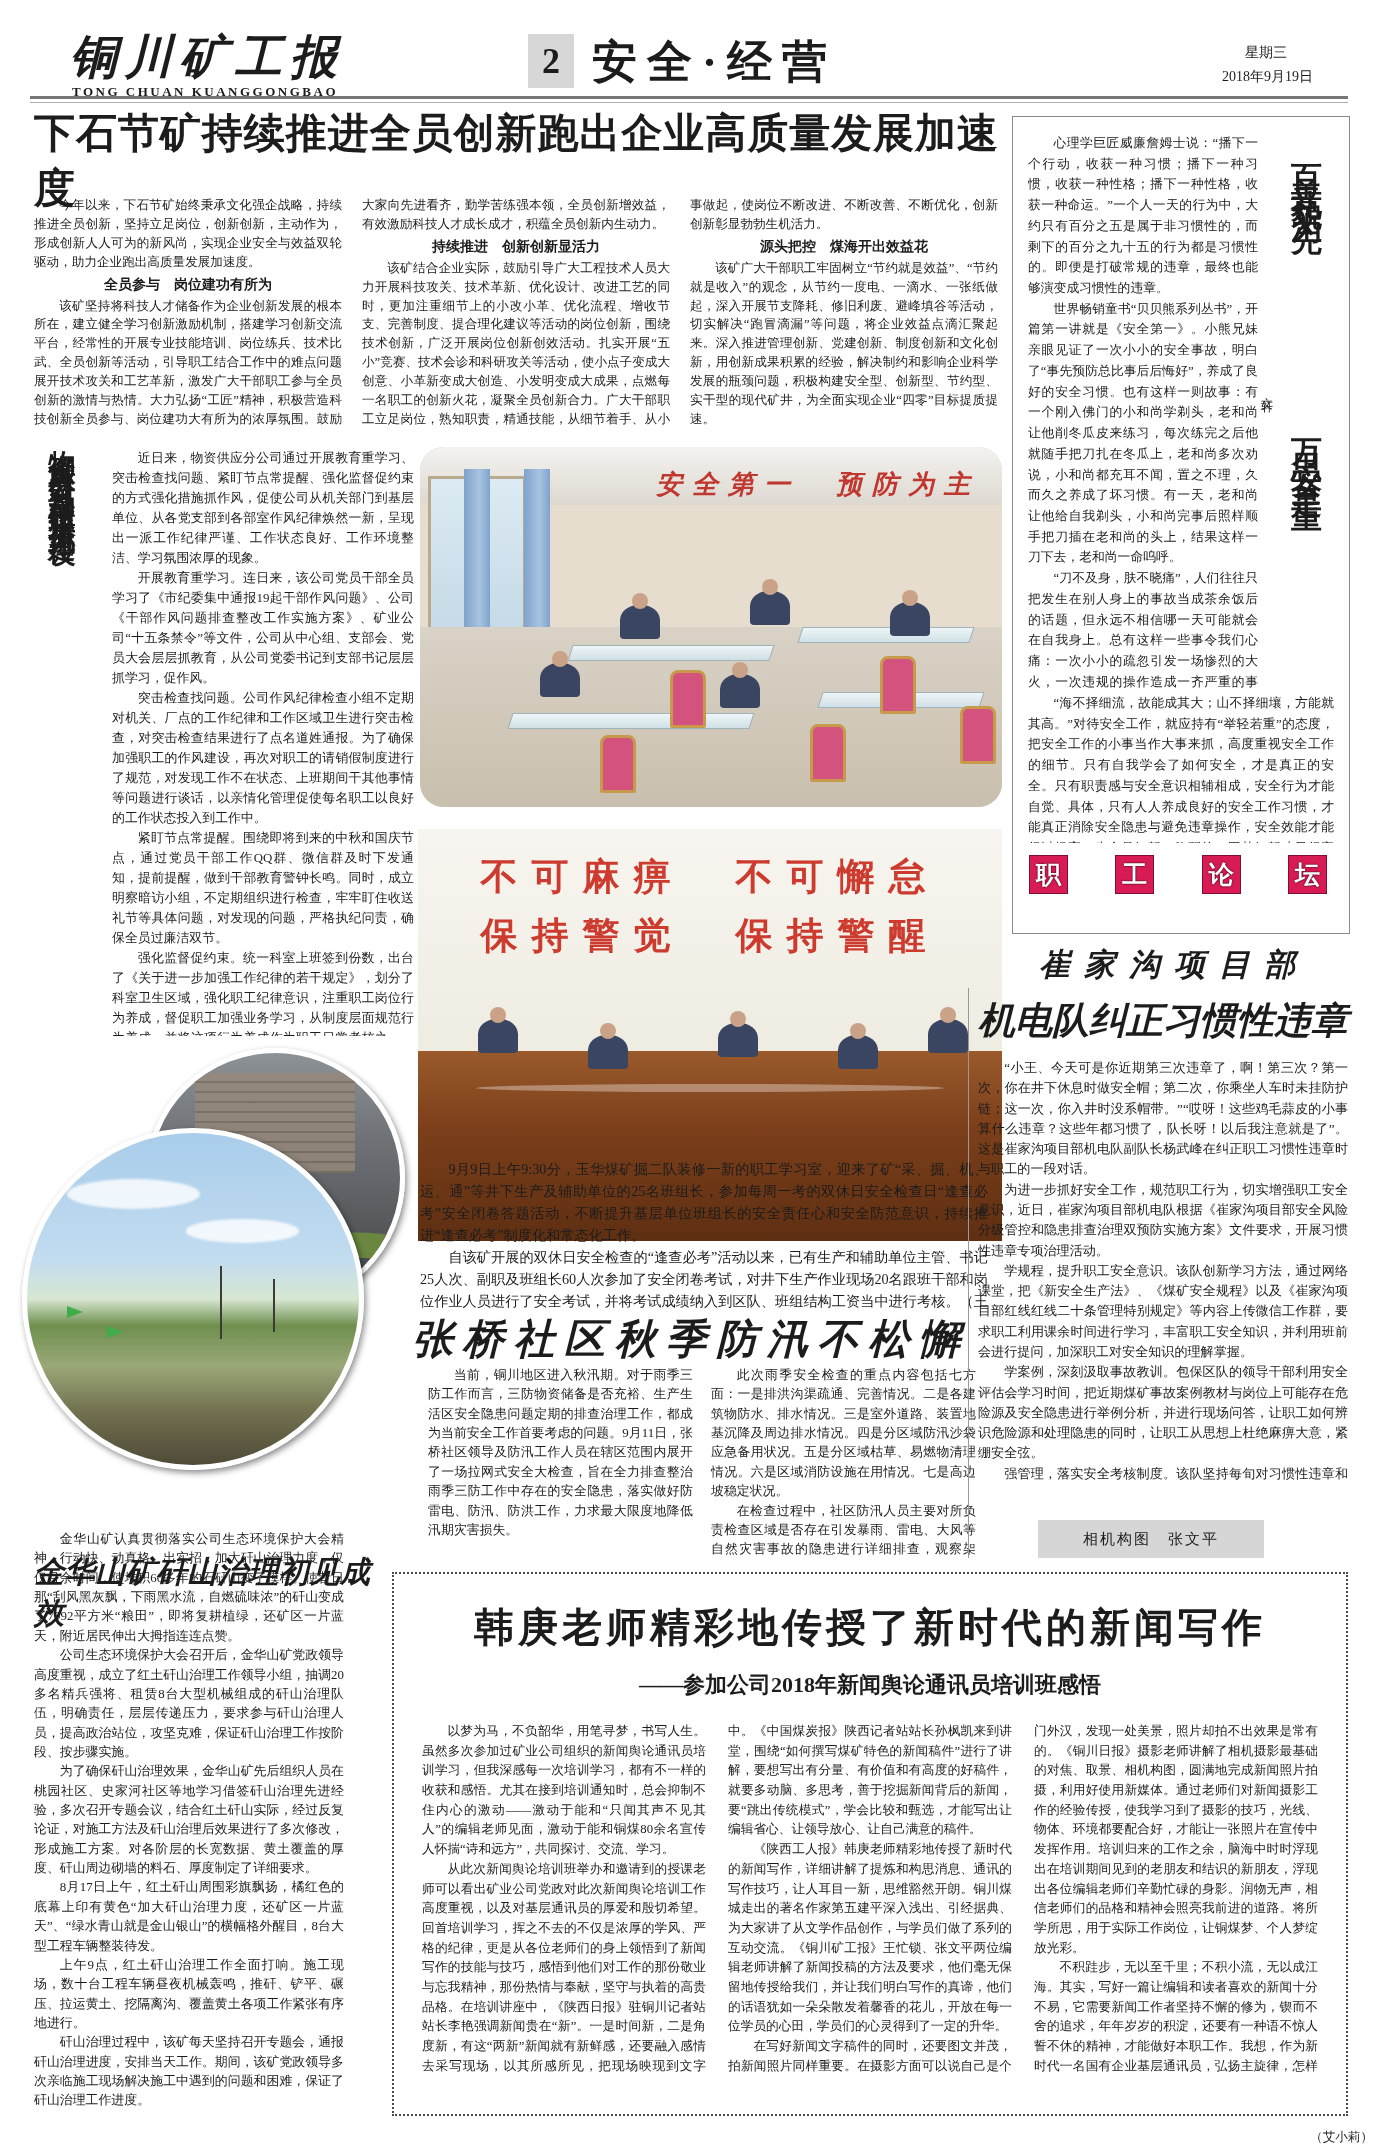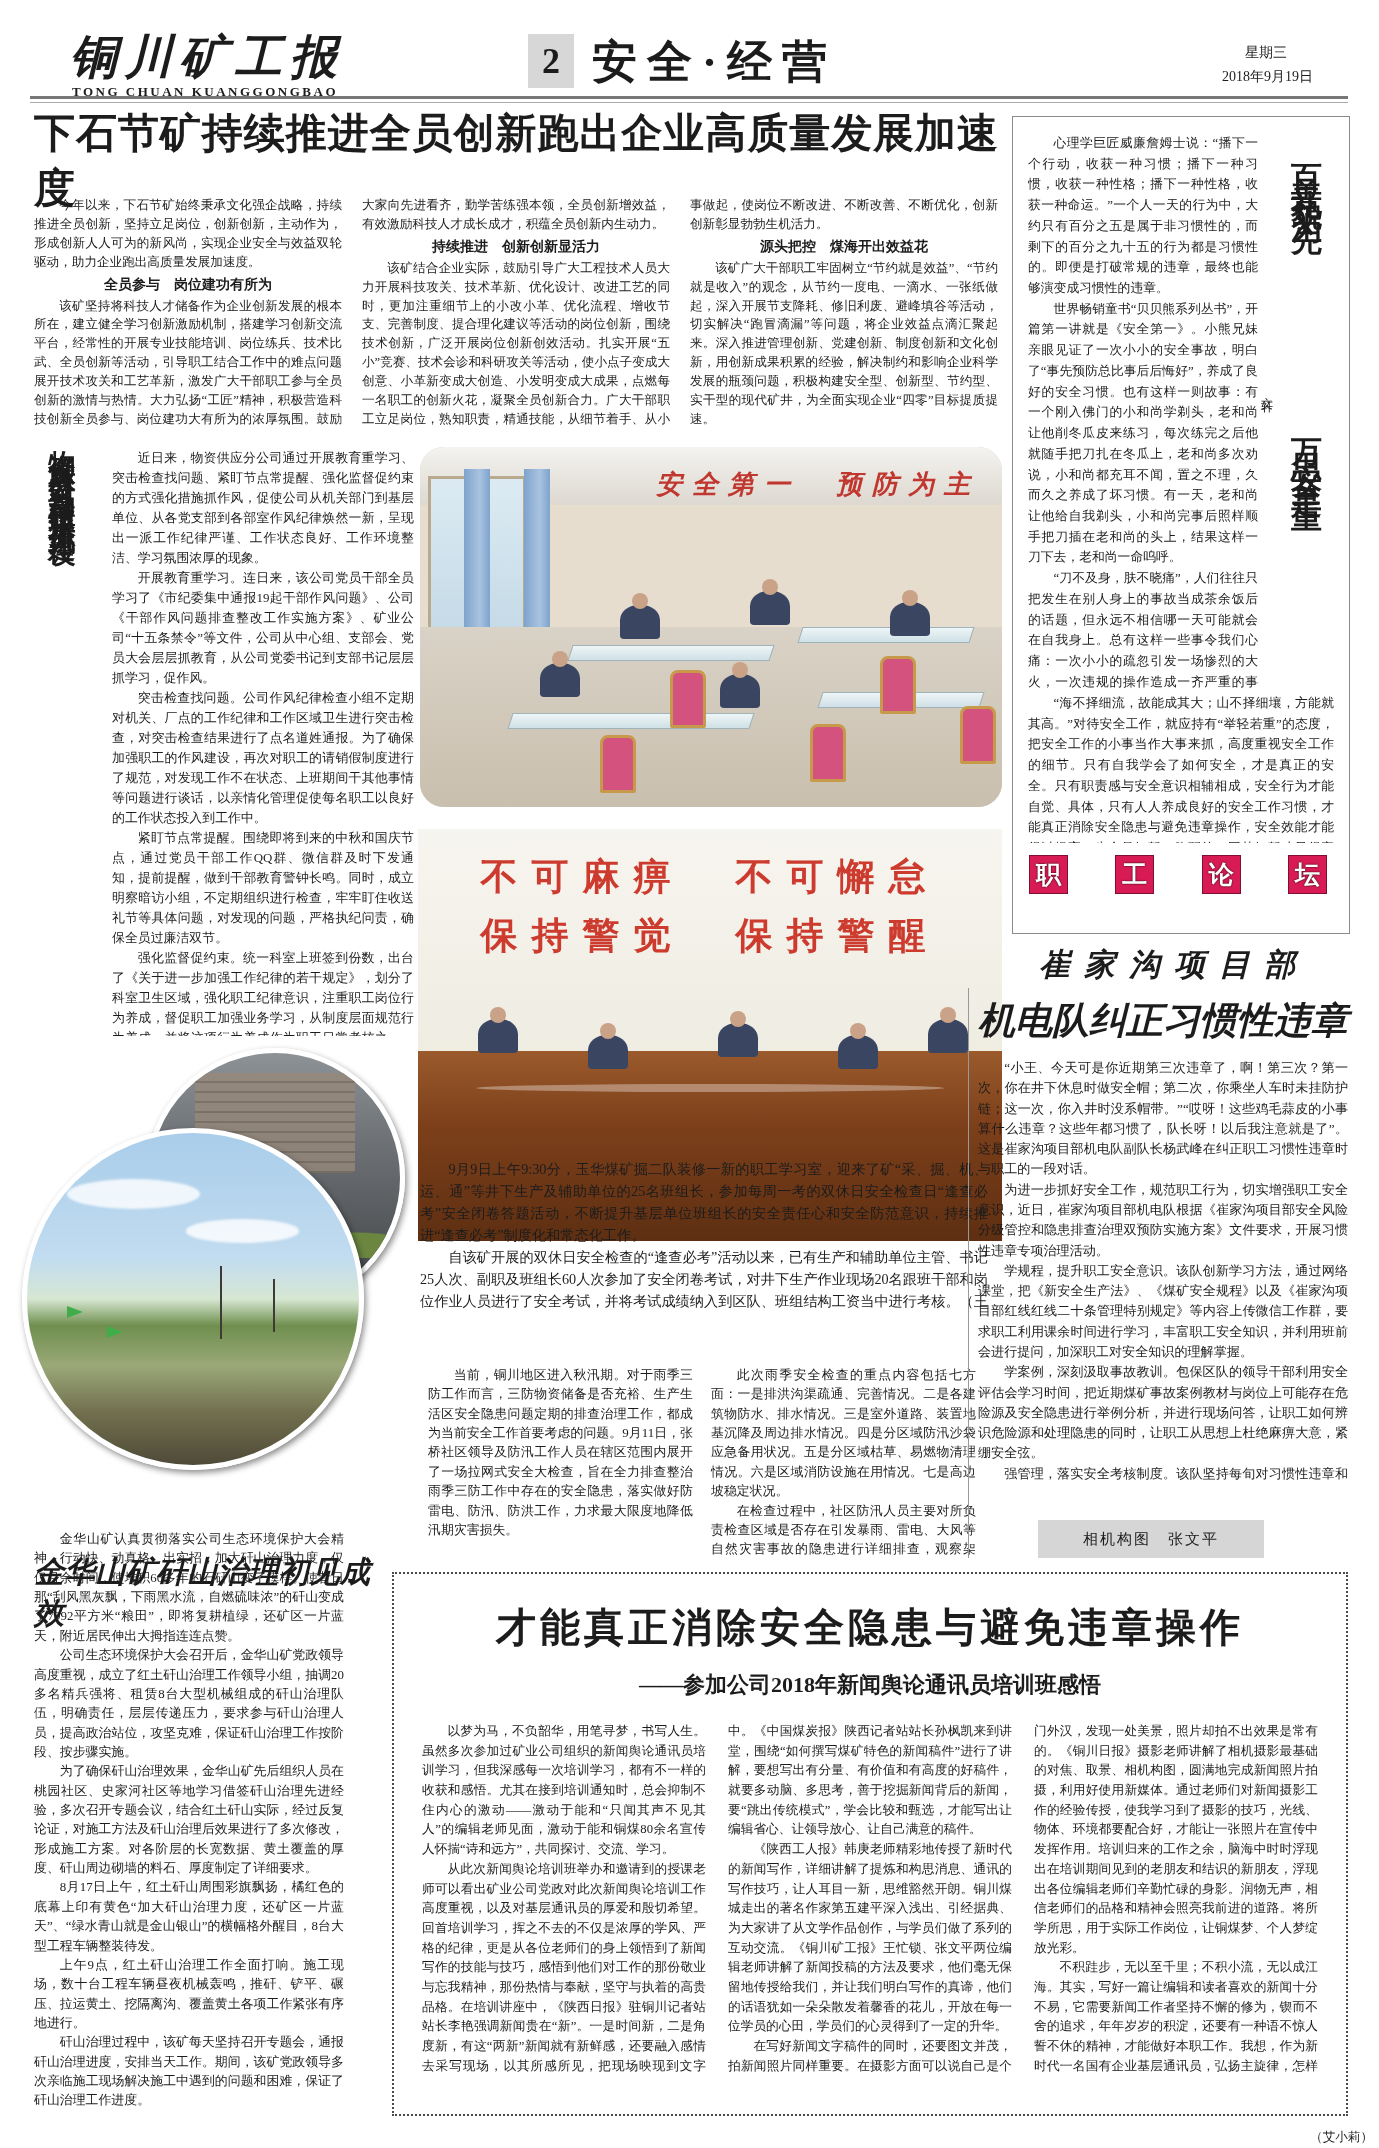--- a/index.html
+++ b/index.html
@@ -188,20 +188,21 @@
     <div class="abs person" style="left:510px;top:46%;">
         <div class="head"></div>
       </div>
   </div>
 
   <div class="abs clip" id="caption">
       <p class="para">9月9日上午9:30分，玉华煤矿掘二队装修一新的职工学习室，迎来了矿“采、掘、机、运、通”等井下生产及辅助单位的25名班组长，参加每周一考的双休日安全检查日“逢查必考”安全闭卷答题活动，不断提升基层单位班组长的安全责任心和安全防范意识，持续推进“逢查必考”制度化和常态化工作。</p>
       <p class="para">自该矿开展的双休日安全检查的“逢查必考”活动以来，已有生产和辅助单位主管、书记25人次、副职及班组长60人次参加了安全闭卷考试，对井下生产作业现场20名跟班干部和岗位作业人员进行了安全考试，并将考试成绩纳入到区队、班组结构工资当中进行考核。（王银平摄影报道）</p>
     </div>
 
+  <div class="abs brush" id="zq-title">张桥社区秋季防汛不松懈</div>
   <div class="abs clip" id="zq-body">
       <p class="para">当前，铜川地区进入秋汛期。对于雨季三防工作而言，三防物资储备是否充裕、生产生活区安全隐患问题定期的排查治理工作，都成为当前安全工作首要考虑的问题。9月11日，张桥社区领导及防汛工作人员在辖区范围内展开了一场拉网式安全大检查，旨在全力排查整治雨季三防工作中存在的安全隐患，落实做好防雷电、防汛、防洪工作，力求最大限度地降低汛期灾害损失。</p>
       <p class="para">此次雨季安全检查的重点内容包括七方面：一是排洪沟渠疏通、完善情况。二是各建筑物防水、排水情况。三是室外道路、装置地基沉降及周边排水情况。四是分区域防汛沙袋应急备用状况。五是分区域枯草、易燃物清理情况。六是区域消防设施在用情况。七是高边坡稳定状况。</p>
       <p class="para">在检查过程中，社区防汛人员主要对所负责检查区域是否存在引发暴雨、雷电、大风等自然灾害事故的隐患进行详细排查，观察架空、地埋输电线路是否存在破损、地表是否有塌陷、临建区房屋是否裂缝。在经过一上午的排查后，工作人员将检查结果进行统计并提交运行科，下一步由社区将统一安排，做好隐患问题整改落实，把一切安全隐患消除在萌芽状态，为雨季的安全度汛打下坚实基础。</p>
     </div>
 
   <div class="abs circle" id="circ-rocks">
     <div class="abs brickwall"></div>
     <div class="abs weeds"></div>
   </div>
@@ -252,21 +253,21 @@
       <p class="para">学规程，提升职工安全意识。该队创新学习方法，通过网络课堂，把《新安全生产法》、《煤矿安全规程》以及《崔家沟项目部红线红线二十条管理特别规定》等内容上传微信工作群，要求职工利用课余时间进行学习，丰富职工安全知识，并利用班前会进行提问，加深职工对安全知识的理解掌握。</p>
       <p class="para">学案例，深刻汲取事故教训。包保区队的领导干部利用安全评估会学习时间，把近期煤矿事故案例教材与岗位上可能存在危险源及安全隐患进行举例分析，并进行现场问答，让职工如何辨识危险源和处理隐患的同时，让职工从思想上杜绝麻痹大意，紧绷安全弦。</p>
       <p class="para">强管理，落实安全考核制度。该队坚持每旬对习惯性违章和安全意识淡薄的职工进行摸排和通报，责令班组长及区队管理人员对常违章的职工实行重点监管和一对一包保帮带，实行“职工违章，干部连带”联保互保责任制，用规章制度杜绝人的不安全行为，实现井下“无隐患”，岗位“无违章”。</p>
     </div>
 
   <div class="abs" id="editor-box">
     <span>相机构图</span>　<span>张文平</span>
   </div>
 
   <div class="abs" id="feature-box">
-    <div class="abs" id="ft-title">才能真正消除安全隐患与避免违章操作</div>
+    <div class="abs" id="ft-title">韩庚老师精彩地传授了新时代的新闻写作</div>
     <div class="abs" id="ft-sub">——参加公司2018年新闻舆论通讯员培训班感悟</div>
     <div class="abs clip" id="ft-body">
         <p class="para">以梦为马，不负韶华，用笔寻梦，书写人生。虽然多次参加过矿业公司组织的新闻舆论通讯员培训学习，但我深感每一次培训学习，都有不一样的收获和感悟。尤其在接到培训通知时，总会抑制不住内心的激动——激动于能和“只闻其声不见其人”的编辑老师见面，激动于能和铜煤80余名宣传人怀揣“诗和远方”，共同探讨、交流、学习。</p>
         <p class="para">从此次新闻舆论培训班举办和邀请到的授课老师可以看出矿业公司党政对此次新闻舆论培训工作高度重视，以及对基层通讯员的厚爱和殷切希望。回首培训学习，挥之不去的不仅是浓厚的学风、严格的纪律，更是从各位老师们的身上领悟到了新闻写作的技能与技巧，感悟到他们对工作的那份敬业与忘我精神，那份热情与奉献，坚守与执着的高贵品格。在培训讲座中，《陕西日报》驻铜川记者站站长李艳强调新闻贵在“新”。一是时间新，二是角度新，有这“两新”新闻就有新鲜感，还要融入感情去采写现场，以其所感所见，把现场映现到文字中。《中国煤炭报》陕西记者站站长孙枫凯来到讲堂，围绕“如何撰写煤矿特色的新闻稿件”进行了讲解，要想写出有分量、有价值和有高度的好稿件，就要多动脑、多思考，善于挖掘新闻背后的新闻，要“跳出传统模式”，学会比较和甄选，才能写出让编辑省心、让领导放心、让自己满意的稿件。</p>
         <p class="para">《陕西工人报》韩庚老师精彩地传授了新时代的新闻写作，详细讲解了提炼和构思消息、通讯的写作技巧，让人耳目一新，思维豁然开朗。铜川煤城走出的著名作家第五建平深入浅出、引经据典、为大家讲了从文学作品创作，与学员们做了系列的互动交流。《铜川矿工报》王忙锁、张文平两位编辑老师讲解了新闻投稿的方法及要求，他们毫无保留地传授给我们，并让我们明白写作的真谛，他们的话语犹如一朵朵散发着馨香的花儿，开放在每一位学员的心田，学员们的心灵得到了一定的升华。</p>
         <p class="para">在写好新闻文字稿件的同时，还要图文并茂，拍新闻照片同样重要。在摄影方面可以说自己是个门外汉，发现一处美景，照片却拍不出效果是常有的。《铜川日报》摄影老师讲解了相机摄影最基础的对焦、取景、相机构图，圆满地完成新闻照片拍摄，利用好使用新媒体。通过老师们对新闻摄影工作的经验传授，使我学习到了摄影的技巧，光线、物体、环境都要配合好，才能让一张照片在宣传中发挥作用。培训归来的工作之余，脑海中时时浮现出在培训期间见到的老朋友和结识的新朋友，浮现出各位编辑老师们辛勤忙碌的身影。润物无声，相信老师们的品格和精神会照亮我前进的道路。将所学所思，用于实际工作岗位，让铜煤梦、个人梦绽放光彩。</p>
         <p class="para">不积跬步，无以至千里；不积小流，无以成江海。其实，写好一篇让编辑和读者喜欢的新闻十分不易，它需要新闻工作者坚持不懈的修为，锲而不舍的追求，年年岁岁的积淀，还要有一种语不惊人誓不休的精神，才能做好本职工作。我想，作为新时代一名国有企业基层通讯员，弘扬主旋律，怎样把基层鲜活的故事更好地传递出去，是个人一直思考和努力的方向。因此，在今后的工作中，不仅要培养自己吃苦耐劳的奉献精神，还要提高个人责任感和使命感，不断在平淡工作中挖掘精彩，努力做到用心去感受周围的一切，并具有敏锐的洞察力，找出具有代表性的人物或事件，牢牢握好手中的笔，用自己的青春热血去肩负起更多的责任，在平凡的岗位上，讲好“铜煤故事”、“奥博故事”，发挥一名基层通讯员应有的作用，努力为企业转型发展注入新活力。</p>
       </div>
   </div>
 

